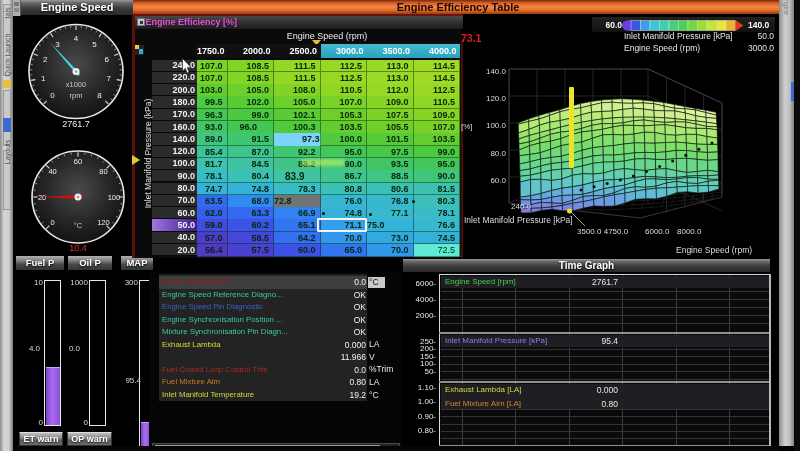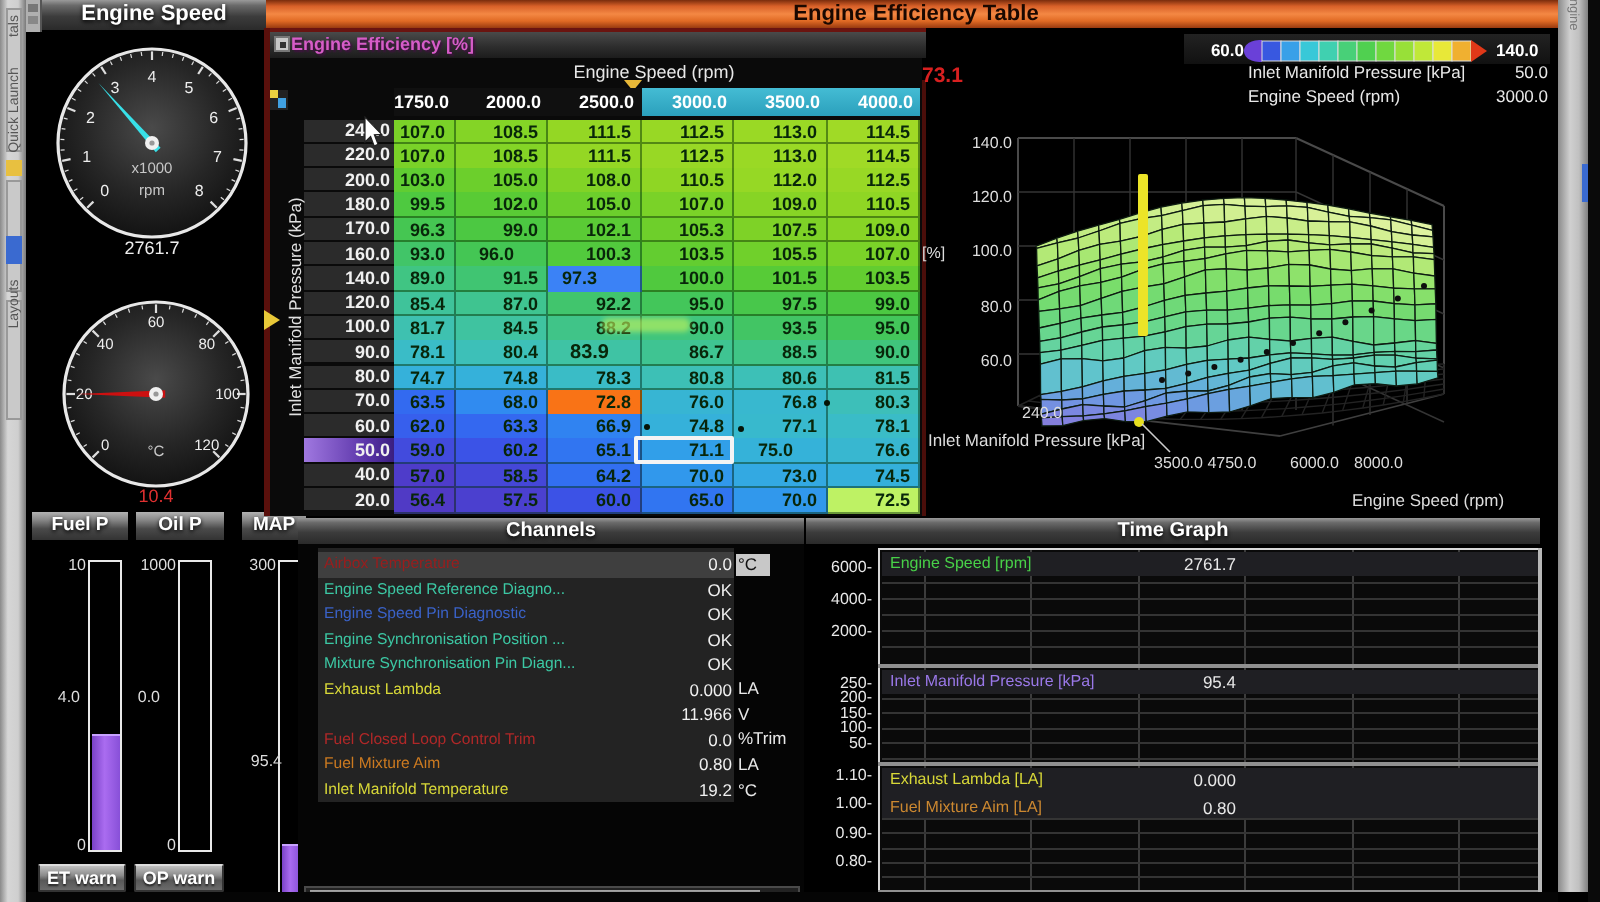--- a/index.html
+++ b/index.html
@@ -219,21 +219,21 @@
 <div class="ab" style="left:152px;top:121.0px;width:45px;height:11.3px;background:#2b2b2b;color:#f0f0f0;font-size:9px;font-weight:bold;text-align:right;padding:0.5px 2px 0 0;">160.0</div>
 <div class="ab" style="left:197.0px;top:121.0px;width:30.5px;height:12.8px;background:#41c568;border-right:1px solid rgba(0,40,0,0.45);border-bottom:1px solid rgba(0,40,0,0.45);color:#08260a;font-size:9px;font-weight:bold;text-align:right;padding:1px 4px 0 0;">93.0</div>
 <div class="ab" style="left:227.5px;top:121.0px;width:46.5px;height:12.8px;background:#44c654;border-right:1px solid rgba(0,40,0,0.45);border-bottom:1px solid rgba(0,40,0,0.45);color:#08260a;font-size:9px;font-weight:bold;text-align:center;padding:1px 4px 0 0;">96.0</div>
 <div class="ab" style="left:274.0px;top:121.0px;width:46.5px;height:12.8px;background:#52ca3d;border-right:1px solid rgba(0,40,0,0.45);border-bottom:1px solid rgba(0,40,0,0.45);color:#08260a;font-size:9px;font-weight:bold;text-align:right;padding:1px 4px 0 0;">100.3</div>
 <div class="ab" style="left:320.5px;top:121.0px;width:46.5px;height:12.8px;background:#63cd30;border-right:1px solid rgba(0,40,0,0.45);border-bottom:1px solid rgba(0,40,0,0.45);color:#08260a;font-size:9px;font-weight:bold;text-align:right;padding:1px 4px 0 0;">103.5</div>
 <div class="ab" style="left:367.0px;top:121.0px;width:46.5px;height:12.8px;background:#70d02b;border-right:1px solid rgba(0,40,0,0.45);border-bottom:1px solid rgba(0,40,0,0.45);color:#08260a;font-size:9px;font-weight:bold;text-align:right;padding:1px 4px 0 0;">105.5</div>
 <div class="ab" style="left:413.5px;top:121.0px;width:46.5px;height:12.8px;background:#7ad228;border-right:1px solid rgba(0,40,0,0.45);border-bottom:1px solid rgba(0,40,0,0.45);color:#08260a;font-size:9px;font-weight:bold;text-align:right;padding:1px 4px 0 0;">107.0</div>
 <div class="ab" style="left:152px;top:133.3px;width:45px;height:11.3px;background:#2b2b2b;color:#f0f0f0;font-size:9px;font-weight:bold;text-align:right;padding:0.5px 2px 0 0;">140.0</div>
 <div class="ab" style="left:197.0px;top:133.3px;width:30.5px;height:12.8px;background:#40c583;border-right:1px solid rgba(0,40,0,0.45);border-bottom:1px solid rgba(0,40,0,0.45);color:#08260a;font-size:9px;font-weight:bold;text-align:right;padding:1px 4px 0 0;">89.0</div>
 <div class="ab" style="left:227.5px;top:133.3px;width:46.5px;height:12.8px;background:#40c572;border-right:1px solid rgba(0,40,0,0.45);border-bottom:1px solid rgba(0,40,0,0.45);color:#08260a;font-size:9px;font-weight:bold;text-align:right;padding:1px 4px 0 0;">91.5</div>
-<div class="ab" style="left:274.0px;top:133.3px;width:46.5px;height:14px;background:#3b82f6;border-right:1px solid rgba(0,40,0,0.45);border-bottom:1px solid rgba(0,40,0,0.45);color:#08260a;font-size:9px;font-weight:bold;text-align:right;padding:1px 21px 0 0;">97.3</div>
+<div class="ab" style="left:274.0px;top:133.3px;width:46.5px;height:14px;background:#7dd3fc;border-right:1px solid rgba(0,40,0,0.45);border-bottom:1px solid rgba(0,40,0,0.45);color:#08260a;font-size:9px;font-weight:bold;text-align:right;padding:1px 0 0 0;">97.3</div>
 <div class="ab" style="left:320.5px;top:133.3px;width:46.5px;height:12.8px;background:#50c93e;border-right:1px solid rgba(0,40,0,0.45);border-bottom:1px solid rgba(0,40,0,0.45);color:#08260a;font-size:9px;font-weight:bold;text-align:right;padding:1px 4px 0 0;">100.0</div>
 <div class="ab" style="left:367.0px;top:133.3px;width:46.5px;height:12.8px;background:#57cb37;border-right:1px solid rgba(0,40,0,0.45);border-bottom:1px solid rgba(0,40,0,0.45);color:#08260a;font-size:9px;font-weight:bold;text-align:right;padding:1px 4px 0 0;">101.5</div>
 <div class="ab" style="left:413.5px;top:133.3px;width:46.5px;height:12.8px;background:#63cd30;border-right:1px solid rgba(0,40,0,0.45);border-bottom:1px solid rgba(0,40,0,0.45);color:#08260a;font-size:9px;font-weight:bold;text-align:right;padding:1px 4px 0 0;">103.5</div>
 <div class="ab" style="left:152px;top:145.6px;width:45px;height:11.3px;background:#2b2b2b;color:#f0f0f0;font-size:9px;font-weight:bold;text-align:right;padding:0.5px 2px 0 0;">120.0</div>
 <div class="ab" style="left:197.0px;top:145.6px;width:30.5px;height:12.8px;background:#3fc39a;border-right:1px solid rgba(0,40,0,0.45);border-bottom:1px solid rgba(0,40,0,0.45);color:#08260a;font-size:9px;font-weight:bold;text-align:right;padding:1px 4px 0 0;">85.4</div>
 <div class="ab" style="left:227.5px;top:145.6px;width:46.5px;height:12.8px;background:#3fc490;border-right:1px solid rgba(0,40,0,0.45);border-bottom:1px solid rgba(0,40,0,0.45);color:#08260a;font-size:9px;font-weight:bold;text-align:right;padding:1px 4px 0 0;">87.0</div>
 <div class="ab" style="left:274.0px;top:145.6px;width:46.5px;height:12.8px;background:#41c56d;border-right:1px solid rgba(0,40,0,0.45);border-bottom:1px solid rgba(0,40,0,0.45);color:#08260a;font-size:9px;font-weight:bold;text-align:right;padding:1px 4px 0 0;">92.2</div>
 <div class="ab" style="left:320.5px;top:145.6px;width:46.5px;height:12.8px;background:#43c65a;border-right:1px solid rgba(0,40,0,0.45);border-bottom:1px solid rgba(0,40,0,0.45);color:#08260a;font-size:9px;font-weight:bold;text-align:right;padding:1px 4px 0 0;">95.0</div>
 <div class="ab" style="left:367.0px;top:145.6px;width:46.5px;height:12.8px;background:#48c74b;border-right:1px solid rgba(0,40,0,0.45);border-bottom:1px solid rgba(0,40,0,0.45);color:#08260a;font-size:9px;font-weight:bold;text-align:right;padding:1px 4px 0 0;">97.5</div>
 <div class="ab" style="left:413.5px;top:145.6px;width:46.5px;height:12.8px;background:#4cc842;border-right:1px solid rgba(0,40,0,0.45);border-bottom:1px solid rgba(0,40,0,0.45);color:#08260a;font-size:9px;font-weight:bold;text-align:right;padding:1px 4px 0 0;">99.0</div>
@@ -254,52 +254,52 @@
 <div class="ab" style="left:152px;top:182.5px;width:45px;height:11.3px;background:#2b2b2b;color:#f0f0f0;font-size:9px;font-weight:bold;text-align:right;padding:0.5px 2px 0 0;">80.0</div>
 <div class="ab" style="left:197.0px;top:182.5px;width:30.5px;height:12.8px;background:#35b1da;border-right:1px solid rgba(0,40,0,0.45);border-bottom:1px solid rgba(0,40,0,0.45);color:#08260a;font-size:9px;font-weight:bold;text-align:right;padding:1px 4px 0 0;">74.7</div>
 <div class="ab" style="left:227.5px;top:182.5px;width:46.5px;height:12.8px;background:#35b1da;border-right:1px solid rgba(0,40,0,0.45);border-bottom:1px solid rgba(0,40,0,0.45);color:#08260a;font-size:9px;font-weight:bold;text-align:right;padding:1px 4px 0 0;">74.8</div>
 <div class="ab" style="left:274.0px;top:182.5px;width:46.5px;height:12.8px;background:#3abcc6;border-right:1px solid rgba(0,40,0,0.45);border-bottom:1px solid rgba(0,40,0,0.45);color:#08260a;font-size:9px;font-weight:bold;text-align:right;padding:1px 4px 0 0;">78.3</div>
 <div class="ab" style="left:320.5px;top:182.5px;width:46.5px;height:12.8px;background:#3dc0b6;border-right:1px solid rgba(0,40,0,0.45);border-bottom:1px solid rgba(0,40,0,0.45);color:#08260a;font-size:9px;font-weight:bold;text-align:right;padding:1px 4px 0 0;">80.8</div>
 <div class="ab" style="left:367.0px;top:182.5px;width:46.5px;height:12.8px;background:#3dc0b7;border-right:1px solid rgba(0,40,0,0.45);border-bottom:1px solid rgba(0,40,0,0.45);color:#08260a;font-size:9px;font-weight:bold;text-align:right;padding:1px 4px 0 0;">80.6</div>
 <div class="ab" style="left:413.5px;top:182.5px;width:46.5px;height:12.8px;background:#3ec1b2;border-right:1px solid rgba(0,40,0,0.45);border-bottom:1px solid rgba(0,40,0,0.45);color:#08260a;font-size:9px;font-weight:bold;text-align:right;padding:1px 4px 0 0;">81.5</div>
 <div class="ab" style="left:152px;top:194.8px;width:45px;height:11.3px;background:#2b2b2b;color:#f0f0f0;font-size:9px;font-weight:bold;text-align:right;padding:0.5px 2px 0 0;">70.0</div>
 <div class="ab" style="left:197.0px;top:194.8px;width:30.5px;height:12.8px;background:#336af0;border-right:1px solid rgba(0,40,0,0.45);border-bottom:1px solid rgba(0,40,0,0.45);color:#08260a;font-size:9px;font-weight:bold;text-align:right;padding:1px 4px 0 0;">63.5</div>
 <div class="ab" style="left:227.5px;top:194.8px;width:46.5px;height:12.8px;background:#308bf0;border-right:1px solid rgba(0,40,0,0.45);border-bottom:1px solid rgba(0,40,0,0.45);color:#08260a;font-size:9px;font-weight:bold;text-align:right;padding:1px 4px 0 0;">68.0</div>
-<div class="ab" style="left:274.0px;top:194.8px;width:46.5px;height:12.8px;background:#f97316;border-right:1px solid rgba(0,40,0,0.45);border-bottom:1px solid rgba(0,40,0,0.45);color:#08260a;font-size:9px;font-weight:bold;text-align:right;padding:1px 4px 0 0;">72.8</div>
+<div class="ab" style="left:274.0px;top:194.8px;width:46.5px;height:12.8px;background:#737373;border-right:1px solid rgba(0,40,0,0.45);border-bottom:1px solid rgba(0,40,0,0.45);color:#08260a;font-size:9px;font-weight:bold;text-align:left;padding:1px 4px 0 0;">72.8</div>
 <div class="ab" style="left:320.5px;top:194.8px;width:46.5px;height:12.8px;background:#37b5d3;border-right:1px solid rgba(0,40,0,0.45);border-bottom:1px solid rgba(0,40,0,0.45);color:#08260a;font-size:9px;font-weight:bold;text-align:right;padding:1px 4px 0 0;">76.0</div>
 <div class="ab" style="left:367.0px;top:194.8px;width:46.5px;height:12.8px;background:#38b8cf;border-right:1px solid rgba(0,40,0,0.45);border-bottom:1px solid rgba(0,40,0,0.45);color:#08260a;font-size:9px;font-weight:bold;text-align:right;padding:1px 4px 0 0;">76.8</div>
 <div class="ab" style="left:413.5px;top:194.8px;width:46.5px;height:12.8px;background:#3dbfb9;border-right:1px solid rgba(0,40,0,0.45);border-bottom:1px solid rgba(0,40,0,0.45);color:#08260a;font-size:9px;font-weight:bold;text-align:right;padding:1px 4px 0 0;">80.3</div>
 <div class="ab" style="left:152px;top:207.1px;width:45px;height:11.3px;background:#2b2b2b;color:#f0f0f0;font-size:9px;font-weight:bold;text-align:right;padding:0.5px 2px 0 0;">60.0</div>
 <div class="ab" style="left:197.0px;top:207.1px;width:30.5px;height:12.8px;background:#375fed;border-right:1px solid rgba(0,40,0,0.45);border-bottom:1px solid rgba(0,40,0,0.45);color:#08260a;font-size:9px;font-weight:bold;text-align:right;padding:1px 4px 0 0;">62.0</div>
 <div class="ab" style="left:227.5px;top:207.1px;width:46.5px;height:12.8px;background:#3468f0;border-right:1px solid rgba(0,40,0,0.45);border-bottom:1px solid rgba(0,40,0,0.45);color:#08260a;font-size:9px;font-weight:bold;text-align:right;padding:1px 4px 0 0;">63.3</div>
 <div class="ab" style="left:274.0px;top:207.1px;width:46.5px;height:12.8px;background:#3083f1;border-right:1px solid rgba(0,40,0,0.45);border-bottom:1px solid rgba(0,40,0,0.45);color:#08260a;font-size:9px;font-weight:bold;text-align:right;padding:1px 4px 0 0;">66.9</div>
 <div class="ab" style="left:320.5px;top:207.1px;width:46.5px;height:12.8px;background:#35b1da;border-right:1px solid rgba(0,40,0,0.45);border-bottom:1px solid rgba(0,40,0,0.45);color:#08260a;font-size:9px;font-weight:bold;text-align:right;padding:1px 4px 0 0;">74.8</div>
 <div class="ab" style="left:367.0px;top:207.1px;width:46.5px;height:12.8px;background:#38b9cd;border-right:1px solid rgba(0,40,0,0.45);border-bottom:1px solid rgba(0,40,0,0.45);color:#08260a;font-size:9px;font-weight:bold;text-align:right;padding:1px 4px 0 0;">77.1</div>
 <div class="ab" style="left:413.5px;top:207.1px;width:46.5px;height:12.8px;background:#3abcc7;border-right:1px solid rgba(0,40,0,0.45);border-bottom:1px solid rgba(0,40,0,0.45);color:#08260a;font-size:9px;font-weight:bold;text-align:right;padding:1px 4px 0 0;">78.1</div>
 <div class="ab" style="left:152px;top:219.4px;width:45px;height:11.3px;background:linear-gradient(90deg,#a078e0,#5a34a8 70%,#3a1f80);color:#f0f0f0;font-size:9px;font-weight:bold;text-align:right;padding:0.5px 2px 0 0;">50.0</div>
 <div class="ab" style="left:197.0px;top:219.4px;width:30.5px;height:12.8px;background:#424bdd;border-right:1px solid rgba(0,40,0,0.45);border-bottom:1px solid rgba(0,40,0,0.45);color:#08260a;font-size:9px;font-weight:bold;text-align:right;padding:1px 4px 0 0;">59.0</div>
 <div class="ab" style="left:227.5px;top:219.4px;width:46.5px;height:12.8px;background:#3b53e7;border-right:1px solid rgba(0,40,0,0.45);border-bottom:1px solid rgba(0,40,0,0.45);color:#08260a;font-size:9px;font-weight:bold;text-align:right;padding:1px 4px 0 0;">60.2</div>
 <div class="ab" style="left:274.0px;top:219.4px;width:46.5px;height:12.8px;background:#3175f1;border-right:1px solid rgba(0,40,0,0.45);border-bottom:1px solid rgba(0,40,0,0.45);color:#08260a;font-size:9px;font-weight:bold;text-align:right;padding:1px 4px 0 0;">65.1</div>
 <div class="ab" style="left:320.5px;top:219.4px;width:46.5px;height:12.8px;background:#319fe9;border-right:1px solid rgba(0,40,0,0.45);border-bottom:1px solid rgba(0,40,0,0.45);color:#08260a;font-size:9px;font-weight:bold;text-align:right;padding:1px 4px 0 0;">71.1</div>
-<div class="ab" style="left:367.0px;top:219.4px;width:46.5px;height:12.8px;background:#35b2d9;border-right:1px solid rgba(0,40,0,0.45);border-bottom:1px solid rgba(0,40,0,0.45);color:#08260a;font-size:9px;font-weight:bold;text-align:center;padding:1px 4px 0 0;">75.0</div>
+<div class="ab" style="left:367.0px;top:219.4px;width:46.5px;height:12.8px;background:#35b2d9;border-right:1px solid rgba(0,40,0,0.45);border-bottom:1px solid rgba(0,40,0,0.45);color:#08260a;font-size:9px;font-weight:bold;text-align:left;padding:1px 4px 0 0;">75.0</div>
 <div class="ab" style="left:413.5px;top:219.4px;width:46.5px;height:12.8px;background:#38b7d0;border-right:1px solid rgba(0,40,0,0.45);border-bottom:1px solid rgba(0,40,0,0.45);color:#08260a;font-size:9px;font-weight:bold;text-align:right;padding:1px 4px 0 0;">76.6</div>
 <div class="ab" style="left:152px;top:231.7px;width:45px;height:11.3px;background:#2b2b2b;color:#f0f0f0;font-size:9px;font-weight:bold;text-align:right;padding:0.5px 2px 0 0;">40.0</div>
 <div class="ab" style="left:197.0px;top:231.7px;width:30.5px;height:12.8px;background:#4e3cca;border-right:1px solid rgba(0,40,0,0.45);border-bottom:1px solid rgba(0,40,0,0.45);color:#08260a;font-size:9px;font-weight:bold;text-align:right;padding:1px 4px 0 0;">57.0</div>
 <div class="ab" style="left:227.5px;top:231.7px;width:46.5px;height:12.8px;background:#4547d8;border-right:1px solid rgba(0,40,0,0.45);border-bottom:1px solid rgba(0,40,0,0.45);color:#08260a;font-size:9px;font-weight:bold;text-align:right;padding:1px 4px 0 0;">58.5</div>
 <div class="ab" style="left:274.0px;top:231.7px;width:46.5px;height:12.8px;background:#326ff1;border-right:1px solid rgba(0,40,0,0.45);border-bottom:1px solid rgba(0,40,0,0.45);color:#08260a;font-size:9px;font-weight:bold;text-align:right;padding:1px 4px 0 0;">64.2</div>
 <div class="ab" style="left:320.5px;top:231.7px;width:46.5px;height:12.8px;background:#3198ec;border-right:1px solid rgba(0,40,0,0.45);border-bottom:1px solid rgba(0,40,0,0.45);color:#08260a;font-size:9px;font-weight:bold;text-align:right;padding:1px 4px 0 0;">70.0</div>
 <div class="ab" style="left:367.0px;top:231.7px;width:46.5px;height:12.8px;background:#33a9e2;border-right:1px solid rgba(0,40,0,0.45);border-bottom:1px solid rgba(0,40,0,0.45);color:#08260a;font-size:9px;font-weight:bold;text-align:right;padding:1px 4px 0 0;">73.0</div>
 <div class="ab" style="left:413.5px;top:231.7px;width:46.5px;height:12.8px;background:#34b0db;border-right:1px solid rgba(0,40,0,0.45);border-bottom:1px solid rgba(0,40,0,0.45);color:#08260a;font-size:9px;font-weight:bold;text-align:right;padding:1px 4px 0 0;">74.5</div>
 <div class="ab" style="left:152px;top:244.0px;width:45px;height:11.3px;background:#2b2b2b;color:#f0f0f0;font-size:9px;font-weight:bold;text-align:right;padding:0.5px 2px 0 0;">20.0</div>
 <div class="ab" style="left:197.0px;top:244.0px;width:30.5px;height:12.8px;background:#503ac5;border-right:1px solid rgba(0,40,0,0.45);border-bottom:1px solid rgba(0,40,0,0.45);color:#08260a;font-size:9px;font-weight:bold;text-align:right;padding:1px 4px 0 0;">56.4</div>
 <div class="ab" style="left:227.5px;top:244.0px;width:46.5px;height:12.8px;background:#4b40cf;border-right:1px solid rgba(0,40,0,0.45);border-bottom:1px solid rgba(0,40,0,0.45);color:#08260a;font-size:9px;font-weight:bold;text-align:right;padding:1px 4px 0 0;">57.5</div>
 <div class="ab" style="left:274.0px;top:244.0px;width:46.5px;height:12.8px;background:#3c52e6;border-right:1px solid rgba(0,40,0,0.45);border-bottom:1px solid rgba(0,40,0,0.45);color:#08260a;font-size:9px;font-weight:bold;text-align:right;padding:1px 4px 0 0;">60.0</div>
 <div class="ab" style="left:320.5px;top:244.0px;width:46.5px;height:12.8px;background:#3175f1;border-right:1px solid rgba(0,40,0,0.45);border-bottom:1px solid rgba(0,40,0,0.45);color:#08260a;font-size:9px;font-weight:bold;text-align:right;padding:1px 4px 0 0;">65.0</div>
 <div class="ab" style="left:367.0px;top:244.0px;width:46.5px;height:12.8px;background:#3198ec;border-right:1px solid rgba(0,40,0,0.45);border-bottom:1px solid rgba(0,40,0,0.45);color:#08260a;font-size:9px;font-weight:bold;text-align:right;padding:1px 4px 0 0;">70.0</div>
-<div class="ab" style="left:413.5px;top:244.0px;width:46.5px;height:12.8px;background:#bef264;border-right:1px solid rgba(0,40,0,0.45);border-bottom:1px solid rgba(0,40,0,0.45);color:#08260a;font-size:9px;font-weight:bold;text-align:right;padding:1px 4px 0 0;">72.5</div>
+<div class="ab" style="left:413.5px;top:244.0px;width:46.5px;height:12.8px;background:#5eead4;border-right:1px solid rgba(0,40,0,0.45);border-bottom:1px solid rgba(0,40,0,0.45);color:#08260a;font-size:9px;font-weight:normal;text-align:right;padding:1px 4px 0 0;">72.5</div>
 <div class="ab" style="left:301px;top:158.5px;width:44px;height:7px;background:#c4f45c;border-radius:3px;filter:blur(1.4px);opacity:0.6;"></div>
 <div class="ab" style="left:322px;top:212px;width:3px;height:3px;border-radius:2px;background:#061406;"></div>
 <div class="ab" style="left:368.5px;top:212.5px;width:3px;height:3px;border-radius:2px;background:#061406;"></div>
 <div class="ab" style="left:412px;top:200px;width:3px;height:3px;border-radius:2px;background:#061406;"></div>
 <div class="ab" style="left:316.5px;top:217.5px;width:50px;height:14.5px;border:2.5px solid #f4f4f4;border-radius:1px;"></div>
 <div class="ab" style="left:83px;top:148px;width:130px;height:11px;transform:rotate(-90deg);color:#e0e0e0;font-size:8.5px;text-align:center;">Inlet Manifold Pressure (kPa)</div>
 <svg class="ab" style="left:132px;top:155px;" width="9" height="10">
       <polygon points="0,0 8,5 0,10" fill="#e8c838"></polygon>
     </svg>
 <svg class="ab" style="left:181px;top:58px;" width="12" height="17">
@@ -685,21 +685,20 @@
 <div class="ab" style="left:476px;top:93.5px;width:30px;text-align:right;color:#ddd;font-size:8px;">120.0</div>
 <div class="ab" style="left:476px;top:121.0px;width:30px;text-align:right;color:#ddd;font-size:8px;">100.0</div>
 <div class="ab" style="left:476px;top:148.5px;width:30px;text-align:right;color:#ddd;font-size:8px;">80.0</div>
 <div class="ab" style="left:476px;top:175.5px;width:30px;text-align:right;color:#ddd;font-size:8px;">60.0</div>
 <div class="ab" style="left:511px;top:202px;color:#ddd;font-size:8px;">240.0</div>
 <div class="ab" style="left:464px;top:215px;color:#ddd;font-size:8.5px;">Inlet Manifold Pressure [kPa]</div>
 <div class="ab" style="left:577px;top:227px;color:#ddd;font-size:8px;">3500.0 4750.0</div>
 <div class="ab" style="left:645px;top:227px;color:#ddd;font-size:8px;">6000.0</div>
 <div class="ab" style="left:677px;top:227px;color:#ddd;font-size:8px;">8000.0</div>
 <div class="ab" style="left:676px;top:245px;color:#ddd;font-size:8.5px;">Engine Speed (rpm)</div>
-<div class="ab tb" style="left:149px;top:259px;width:253px;height:13px;font-size:10px;line-height:13px;">Channels</div>
 <div class="ab" style="left:149px;top:272px;width:253px;height:179px;background:#050505;"></div>
 <div class="ab" style="left:159px;top:274px;width:208px;height:127px;background:#232323;"></div>
 <div class="ab" style="left:159px;top:276.0px;width:208px;height:12.55px;background:#3f3f3f;"></div>
 <div class="ab" style="left:162px;top:277.0px;width:170px;height:12.55px;overflow:hidden;white-space:nowrap;color:#9a1d1d;font-size:7.8px;">Airbox Temperature</div>
 <div class="ab" style="left:320px;top:277.0px;width:46px;text-align:right;color:#f0f0f0;font-size:8.5px;">0.0</div>
 <div class="ab" style="left:368px;top:276.5px;width:17px;height:11.55px;font-size:8.5px;background:#c8c8c8;color:#111;padding-left:1px;">°C</div>
 <div class="ab" style="left:162px;top:289.6px;width:170px;height:12.55px;overflow:hidden;white-space:nowrap;color:#3cc8a4;font-size:7.8px;">Engine Speed Reference Diagno...</div>
 <div class="ab" style="left:320px;top:289.6px;width:46px;text-align:right;color:#f0f0f0;font-size:8.5px;">OK</div>
 <div class="ab" style="left:162px;top:302.1px;width:170px;height:12.55px;overflow:hidden;white-space:nowrap;color:#3a62c8;font-size:7.8px;">Engine Speed Pin Diagnostic</div>
 <div class="ab" style="left:320px;top:302.1px;width:46px;text-align:right;color:#f0f0f0;font-size:8.5px;">OK</div>

